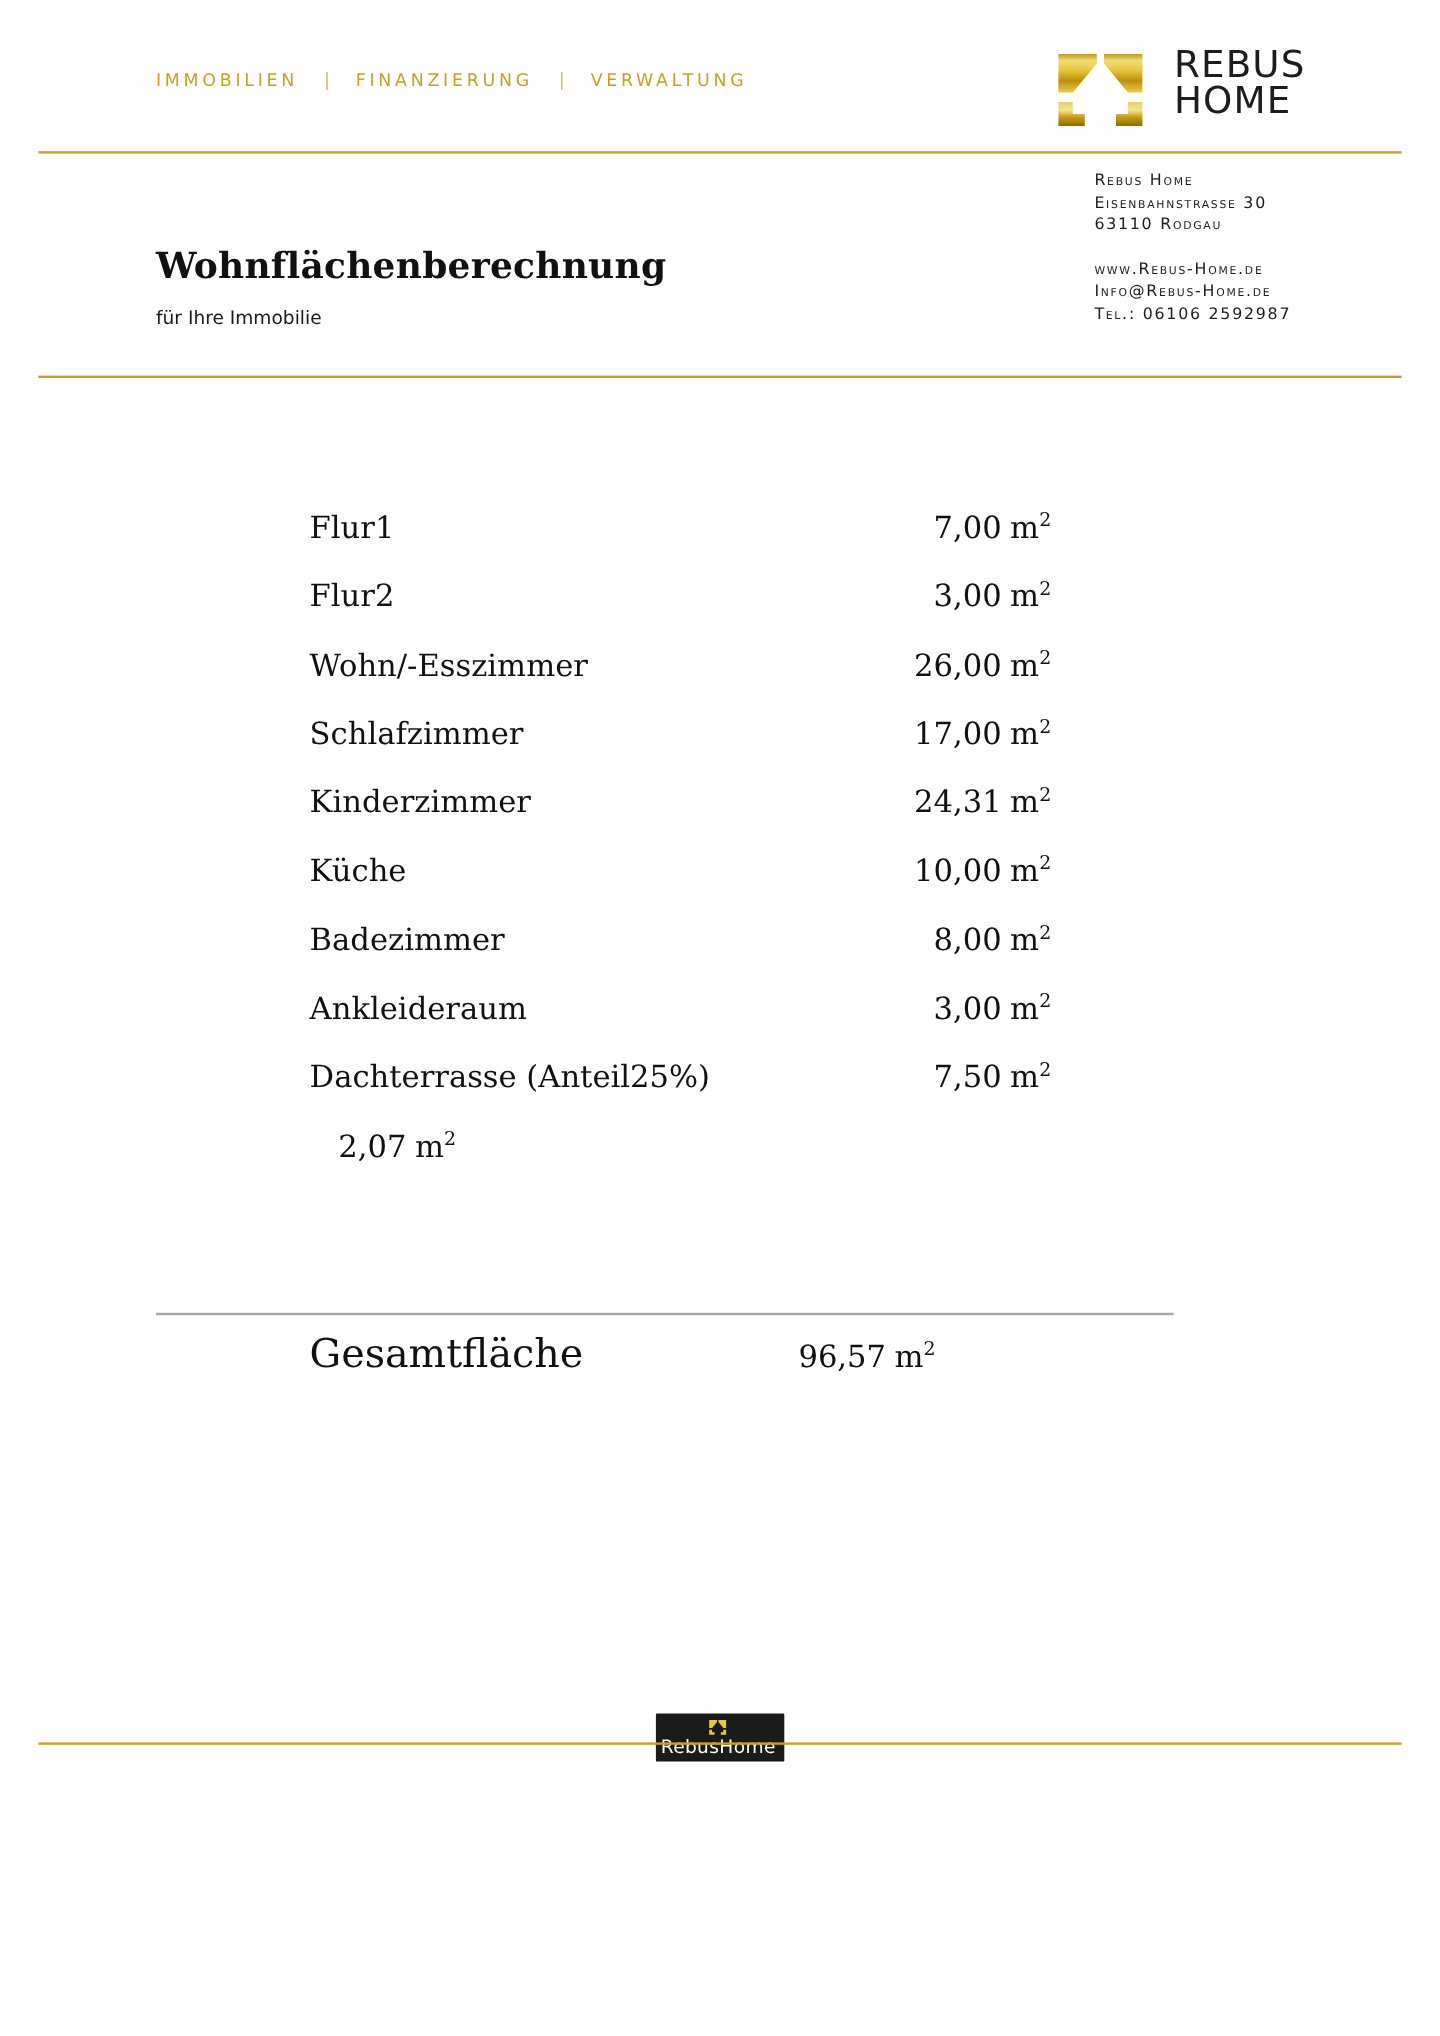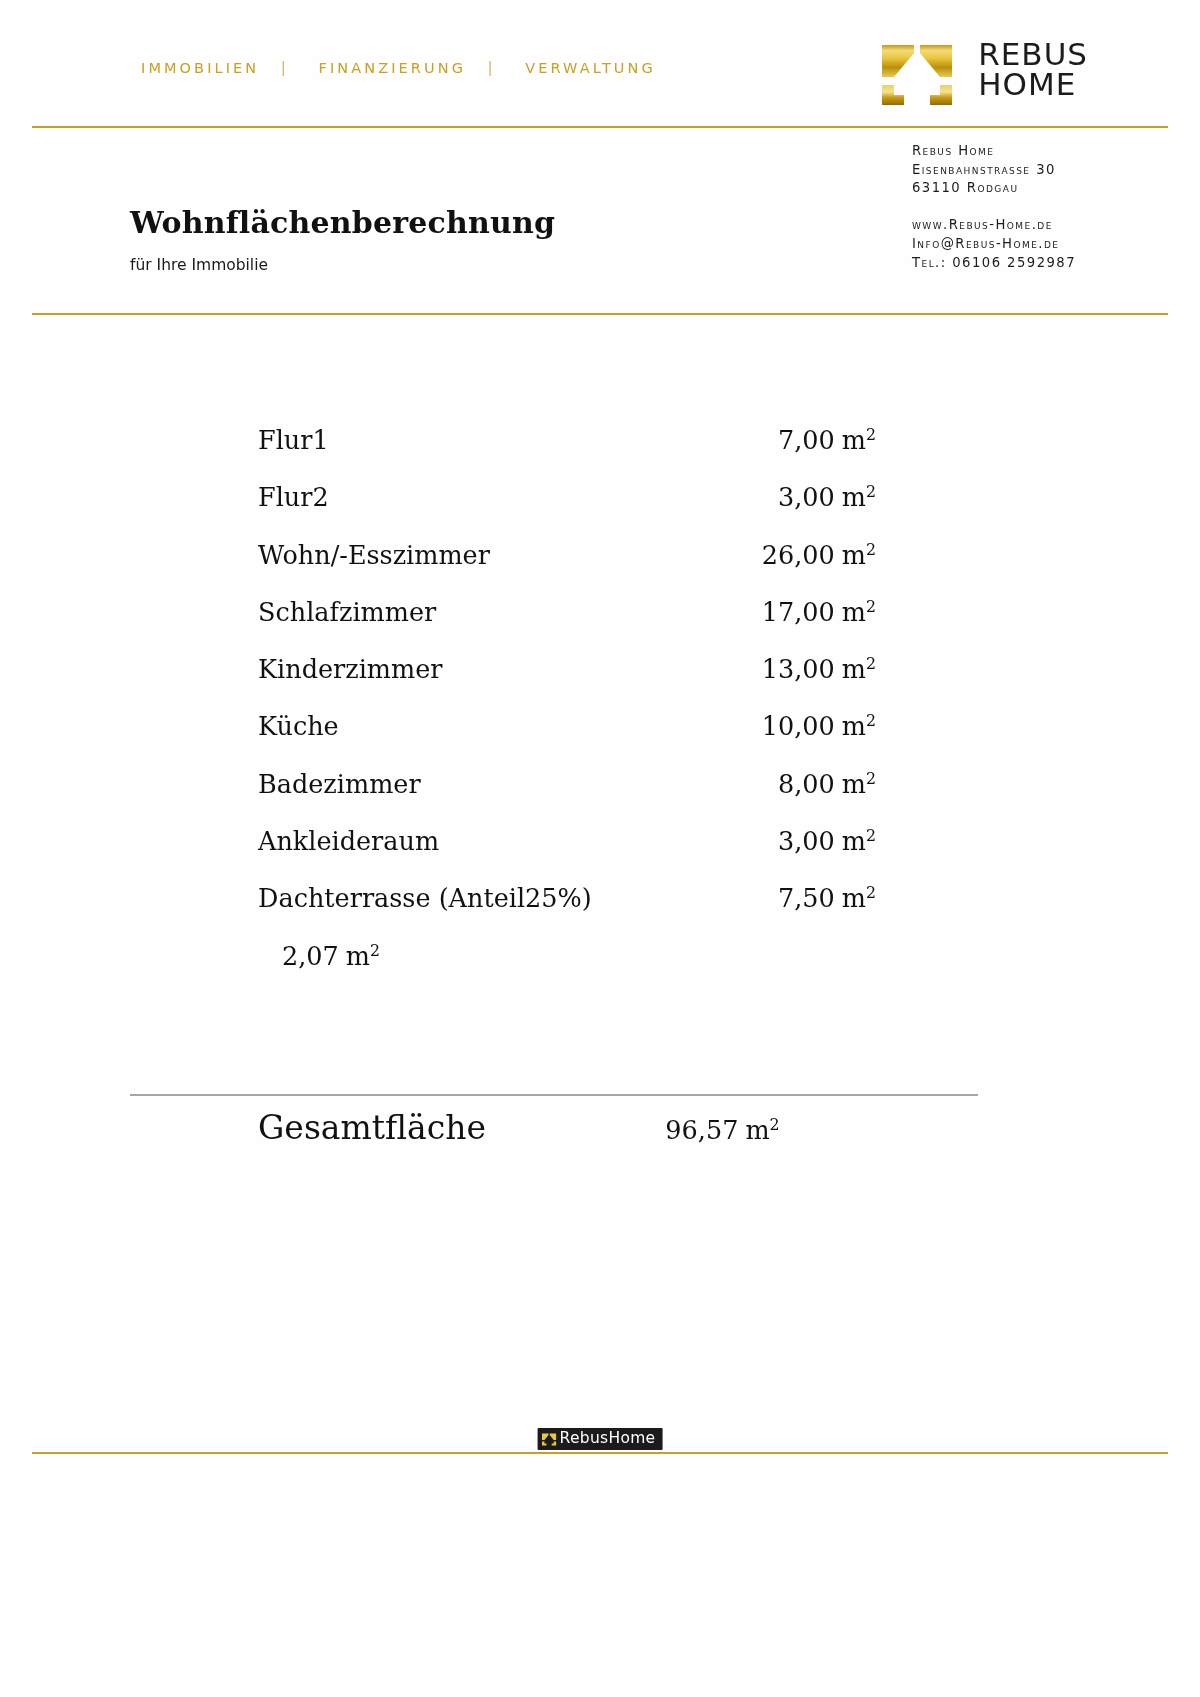--- a/index.html
+++ b/index.html
@@ -31,21 +31,20 @@
     align-items: center;
     gap: 0px;
   }
   .topnav-item {
     font-family: "DejaVu Sans", sans-serif;
     font-size: 14.5px;
     letter-spacing: 3.1px;
     color: #c8a022;
     font-weight: 400;
     white-space: nowrap;
-    margin-left: 11px;
   }
   .topnav-sep {
     color: #d9bb5e;
     font-size: 16px;
     padding: 0 22px;
     line-height: 1;
   }
 
   
   .logo {
@@ -209,20 +208,21 @@
     position: absolute;
     left: 50%;
     transform: translateX(-50%);
     top: 1428px;
     display: flex;
     align-items: center;
     gap: 3px;
     background: #1b1b1b;
     padding: 3px 7px 3px 4px;
     border-radius: 1px;
+    flex-direction: column;
   }
   .footer-mark {
     position: relative;
     width: 15px;
     height: 15px;
     flex: none;
   }
   .footer-text {
     font-family: "DejaVu Sans", sans-serif;
     font-size: 15.5px;
@@ -308,21 +308,21 @@
       <div class="row">
         <span class="label">Wohn/-Esszimmer</span>
         <span class="value"><span>26,00</span><span class="unit">m</span><sup>2</sup></span>
       </div>
       <div class="row">
         <span class="label">Schlafzimmer</span>
         <span class="value"><span>17,00</span><span class="unit">m</span><sup>2</sup></span>
       </div>
       <div class="row">
         <span class="label">Kinderzimmer</span>
-        <span class="value"><span>13,00</span><span class="unit">m</span><sup>2</sup></span>
+        <span class="value"><span>24,31</span><span class="unit">m</span><sup>2</sup></span>
       </div>
       <div class="row">
         <span class="label">Küche</span>
         <span class="value"><span>10,00</span><span class="unit">m</span><sup>2</sup></span>
       </div>
       <div class="row">
         <span class="label">Badezimmer</span>
         <span class="value"><span>8,00</span><span class="unit">m</span><sup>2</sup></span>
       </div>
       <div class="row">

